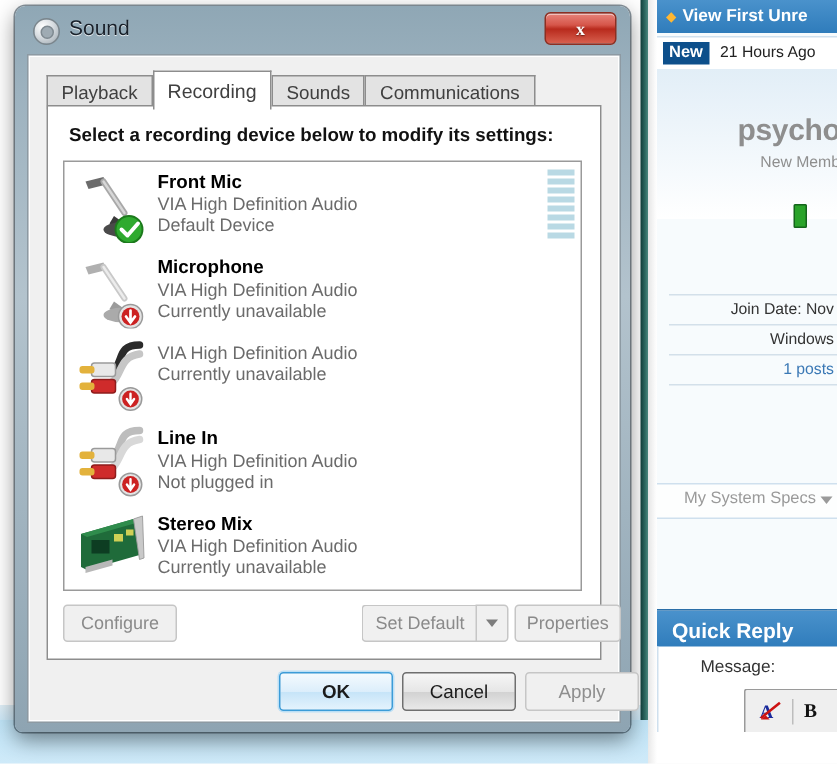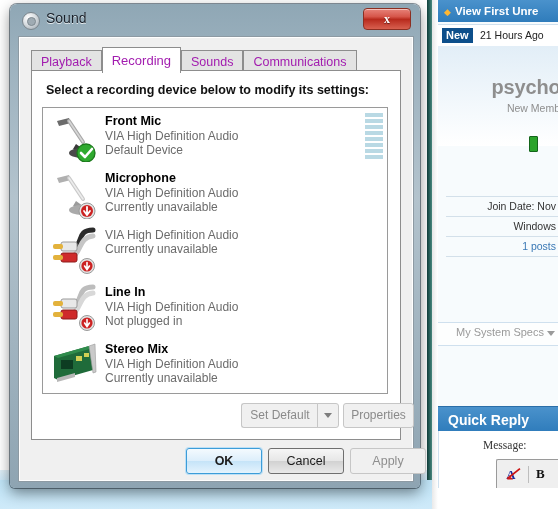--- a/index.html
+++ b/index.html
@@ -53,21 +53,21 @@
     border:1px solid #d9820f;box-shadow:inset 0 1px 0 #ffe0ad;}
   .wp-postreply span{display:block;text-align:center;line-height:32px;color:#ffffff;
     font-size:13px;font-weight:bold;text-shadow:0 1px 1px rgba(150,80,0,.6);}
 
   .wp-qr-head{position:absolute;left:0;top:406px;width:120px;height:25px;
     background:linear-gradient(180deg,#4a92cc 0%,#2f7cbb 100%);border-top:1px solid #2a6ea8;}
   .wp-qr-head span{position:absolute;left:10px;top:5px;color:#fff;font-weight:bold;font-size:14px;}
 
   .wp-qr-body{position:absolute;left:0;top:431px;width:120px;height:78px;background:#ffffff;
     border-left:1px solid #cfe0ee;}
-  .wp-msg-label{position:absolute;left:44px;top:8px;font-size:11.5px;color:#333;font-family:Liberation Serif, serif;}
+  .wp-msg-label{position:absolute;left:28px;top:8px;font-size:11.5px;color:#333;}
   .wp-editor{position:absolute;left:57px;top:28px;width:80px;height:52px;
     background:#efefef;border:1px solid #9a9a9a;border-right:none;border-radius:2px 0 0 0;}
   .wp-tb{position:absolute;left:6px;top:4px;width:74px;height:22px;}
   .wp-aicon{position:absolute;left:2px;top:2px;width:18px;height:17px;}
   .wp-tb-div{position:absolute;left:25px;top:2px;width:1px;height:17px;background:#bdbdbd;}
   .wp-bold{position:absolute;left:33px;top:2px;font-family:"Liberation Serif","DejaVu Serif",serif;
     font-weight:bold;font-size:13px;color:#111;}
   .wp-ta{position:absolute;left:13px;top:30px;width:70px;height:24px;background:#fff;
     border:1px solid #6d6d6d;}
 
@@ -99,21 +99,21 @@
     background:linear-gradient(180deg,#e7837a 0%,#d6564a 38%,#b82a1d 52%,#d8604f 100%);
     border:1px solid #8c2f22;box-shadow:inset 0 1px 0 rgba(255,255,255,.5);
     color:#fff;font-weight:bold;font-size:12px;text-align:center;line-height:20px;
     font-family:"Liberation Serif","DejaVu Serif",serif;text-shadow:0 1px 1px rgba(0,0,0,.5);}
 
   .win-client{position:absolute;left:8px;top:32px;width:394px;height:444px;
     background:#f0f0f0;border:1px solid #8d9aa3;box-shadow:inset 0 0 0 1px #ffffff;}
 
   
   .tabs{position:absolute;left:12px;top:10px;height:24px;}
-  .tab{float:left;height:22px;line-height:22px;padding:0 9px;font-size:12.5px;color:#a21caf;
+  .tab{float:left;height:22px;line-height:22px;padding:0 9px;font-size:12.5px;color:#404040;
     border:1px solid #8d8d8d;border-bottom:none;background:#e3e3e3;
     margin-top:3px;position:relative;}
   .tab.sel{background:#ffffff;height:25px;line-height:25px;margin-top:0;font-size:13px;z-index:3;}
 
   .tabpanel{position:absolute;left:12px;top:33px;width:368px;height:368px;
     background:#ffffff;border:1px solid #8d8d8d;}
 
   .panel-label{position:absolute;left:14px;top:12px;font-size:12.5px;color:#111;font-weight:bold;}
 
   .devlist{position:absolute;left:10px;top:36px;width:344px;height:285px;
@@ -326,20 +326,21 @@
           </svg>
           <div class="devtxt">
             <div class="devname">Stereo Mix</div>
             <div class="devsub">VIA High Definition Audio</div>
             <div class="devsub">Currently unavailable</div>
           </div>
         </div>
 
       </div>
 
+      <div class="btn btn-configure">Configure</div>
       <div class="btn btn-setdefault">Set Default</div>
       <div class="btn btn-setdefault-arrow"><span class="caret"></span></div>
       <div class="btn btn-properties">Properties</div>
 
     </div>
 
     <div class="dlgbtn dlg-ok">OK</div>
     <div class="dlgbtn dlg-cancel">Cancel</div>
     <div class="dlgbtn dlg-apply">Apply</div>
 

